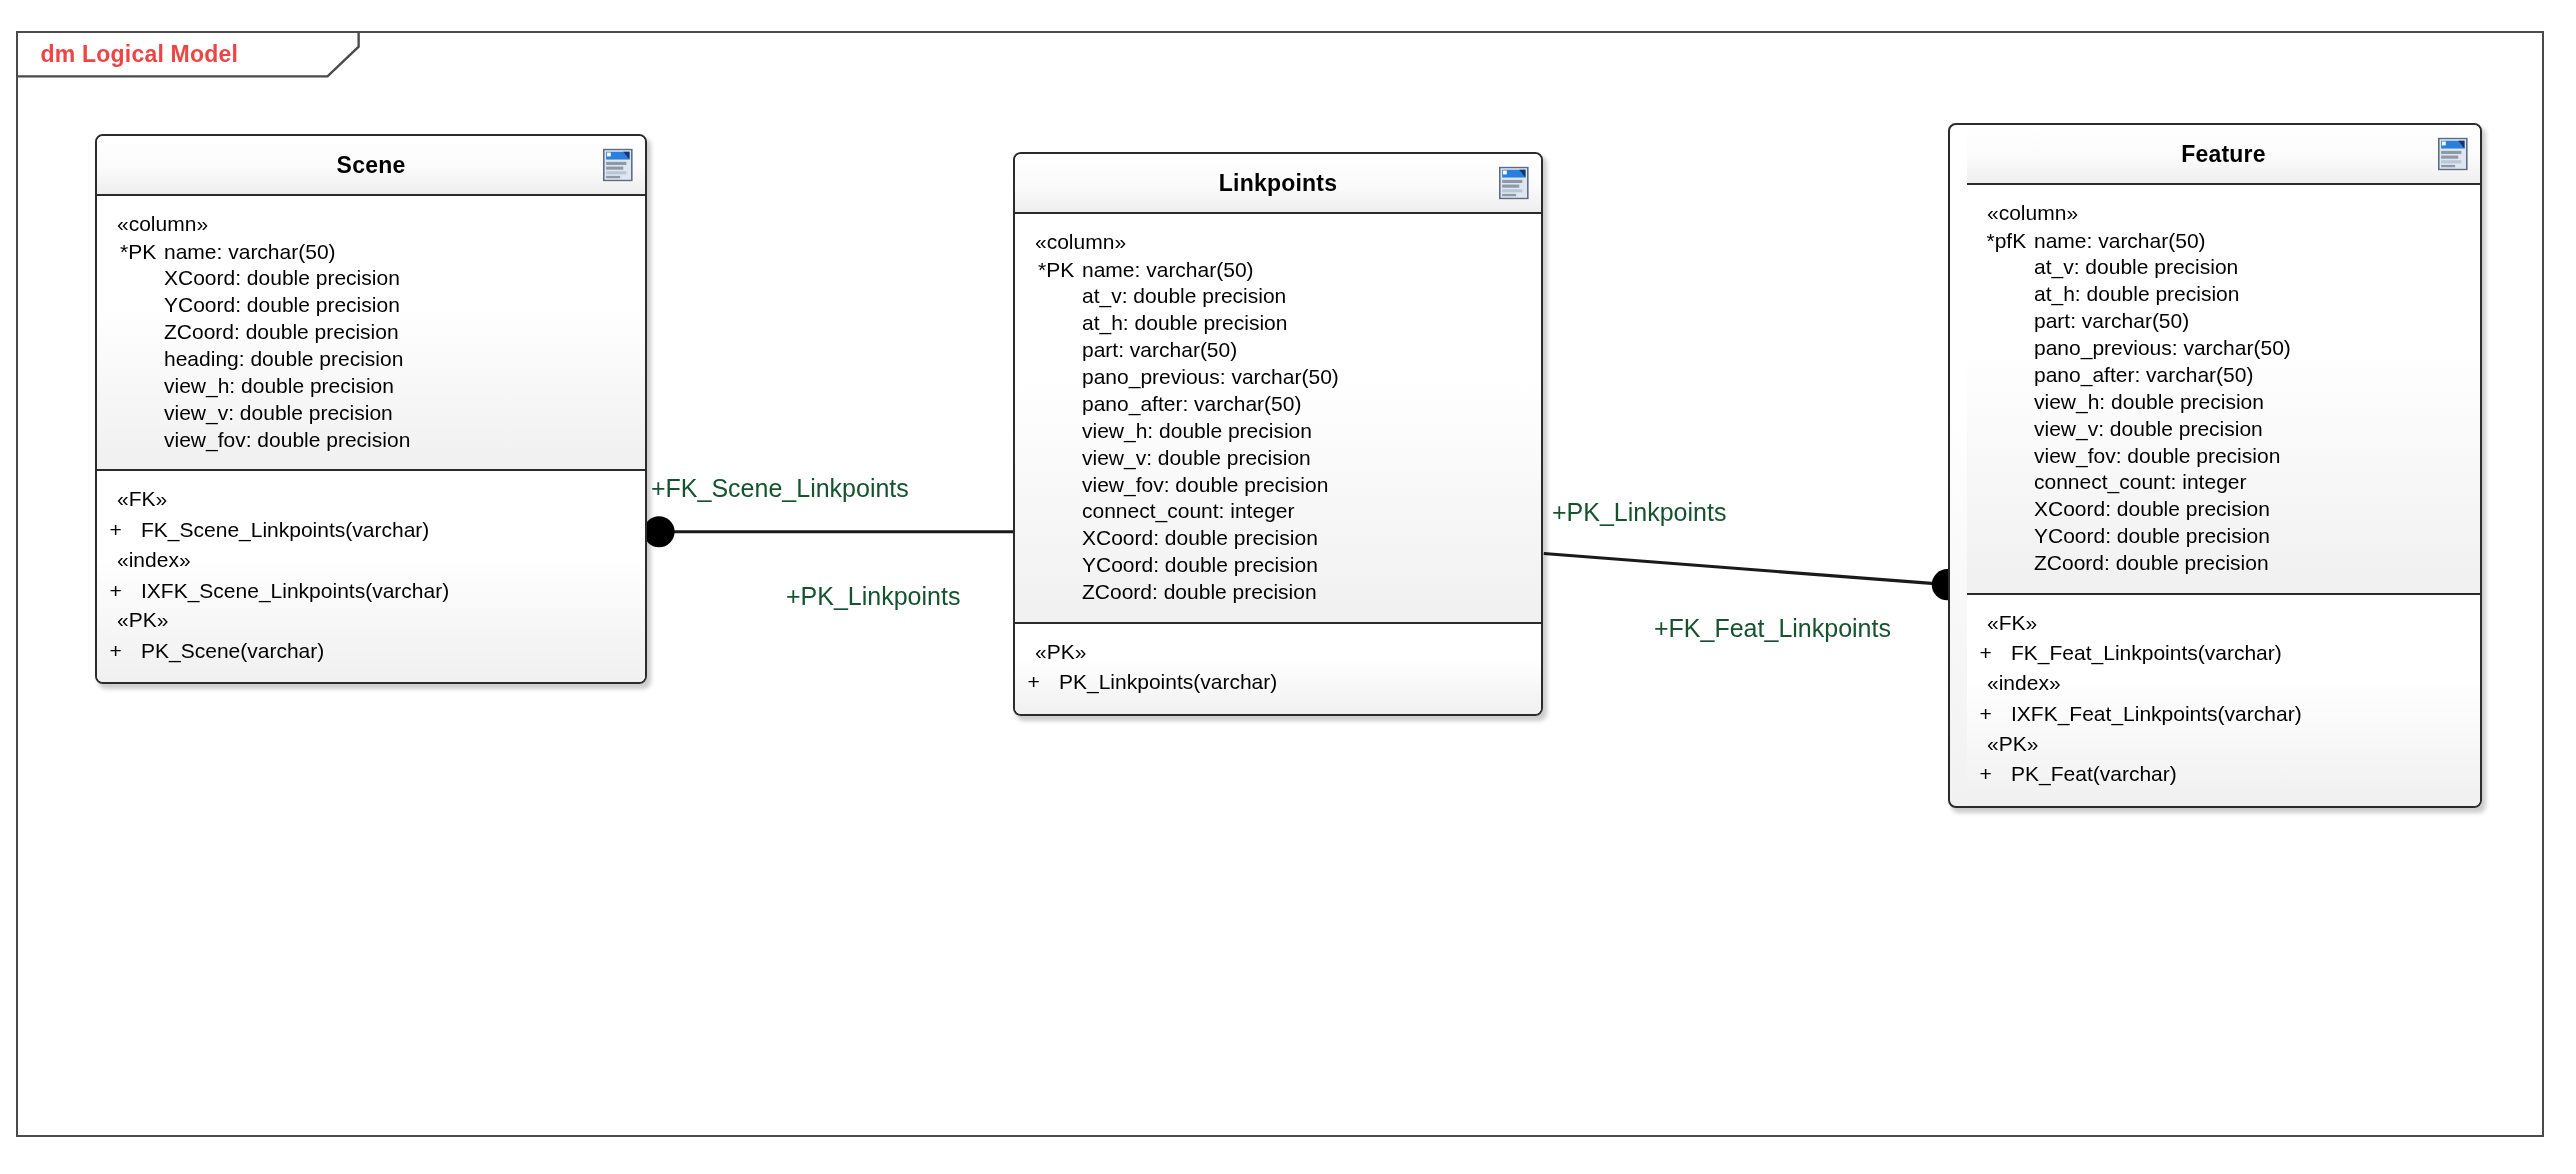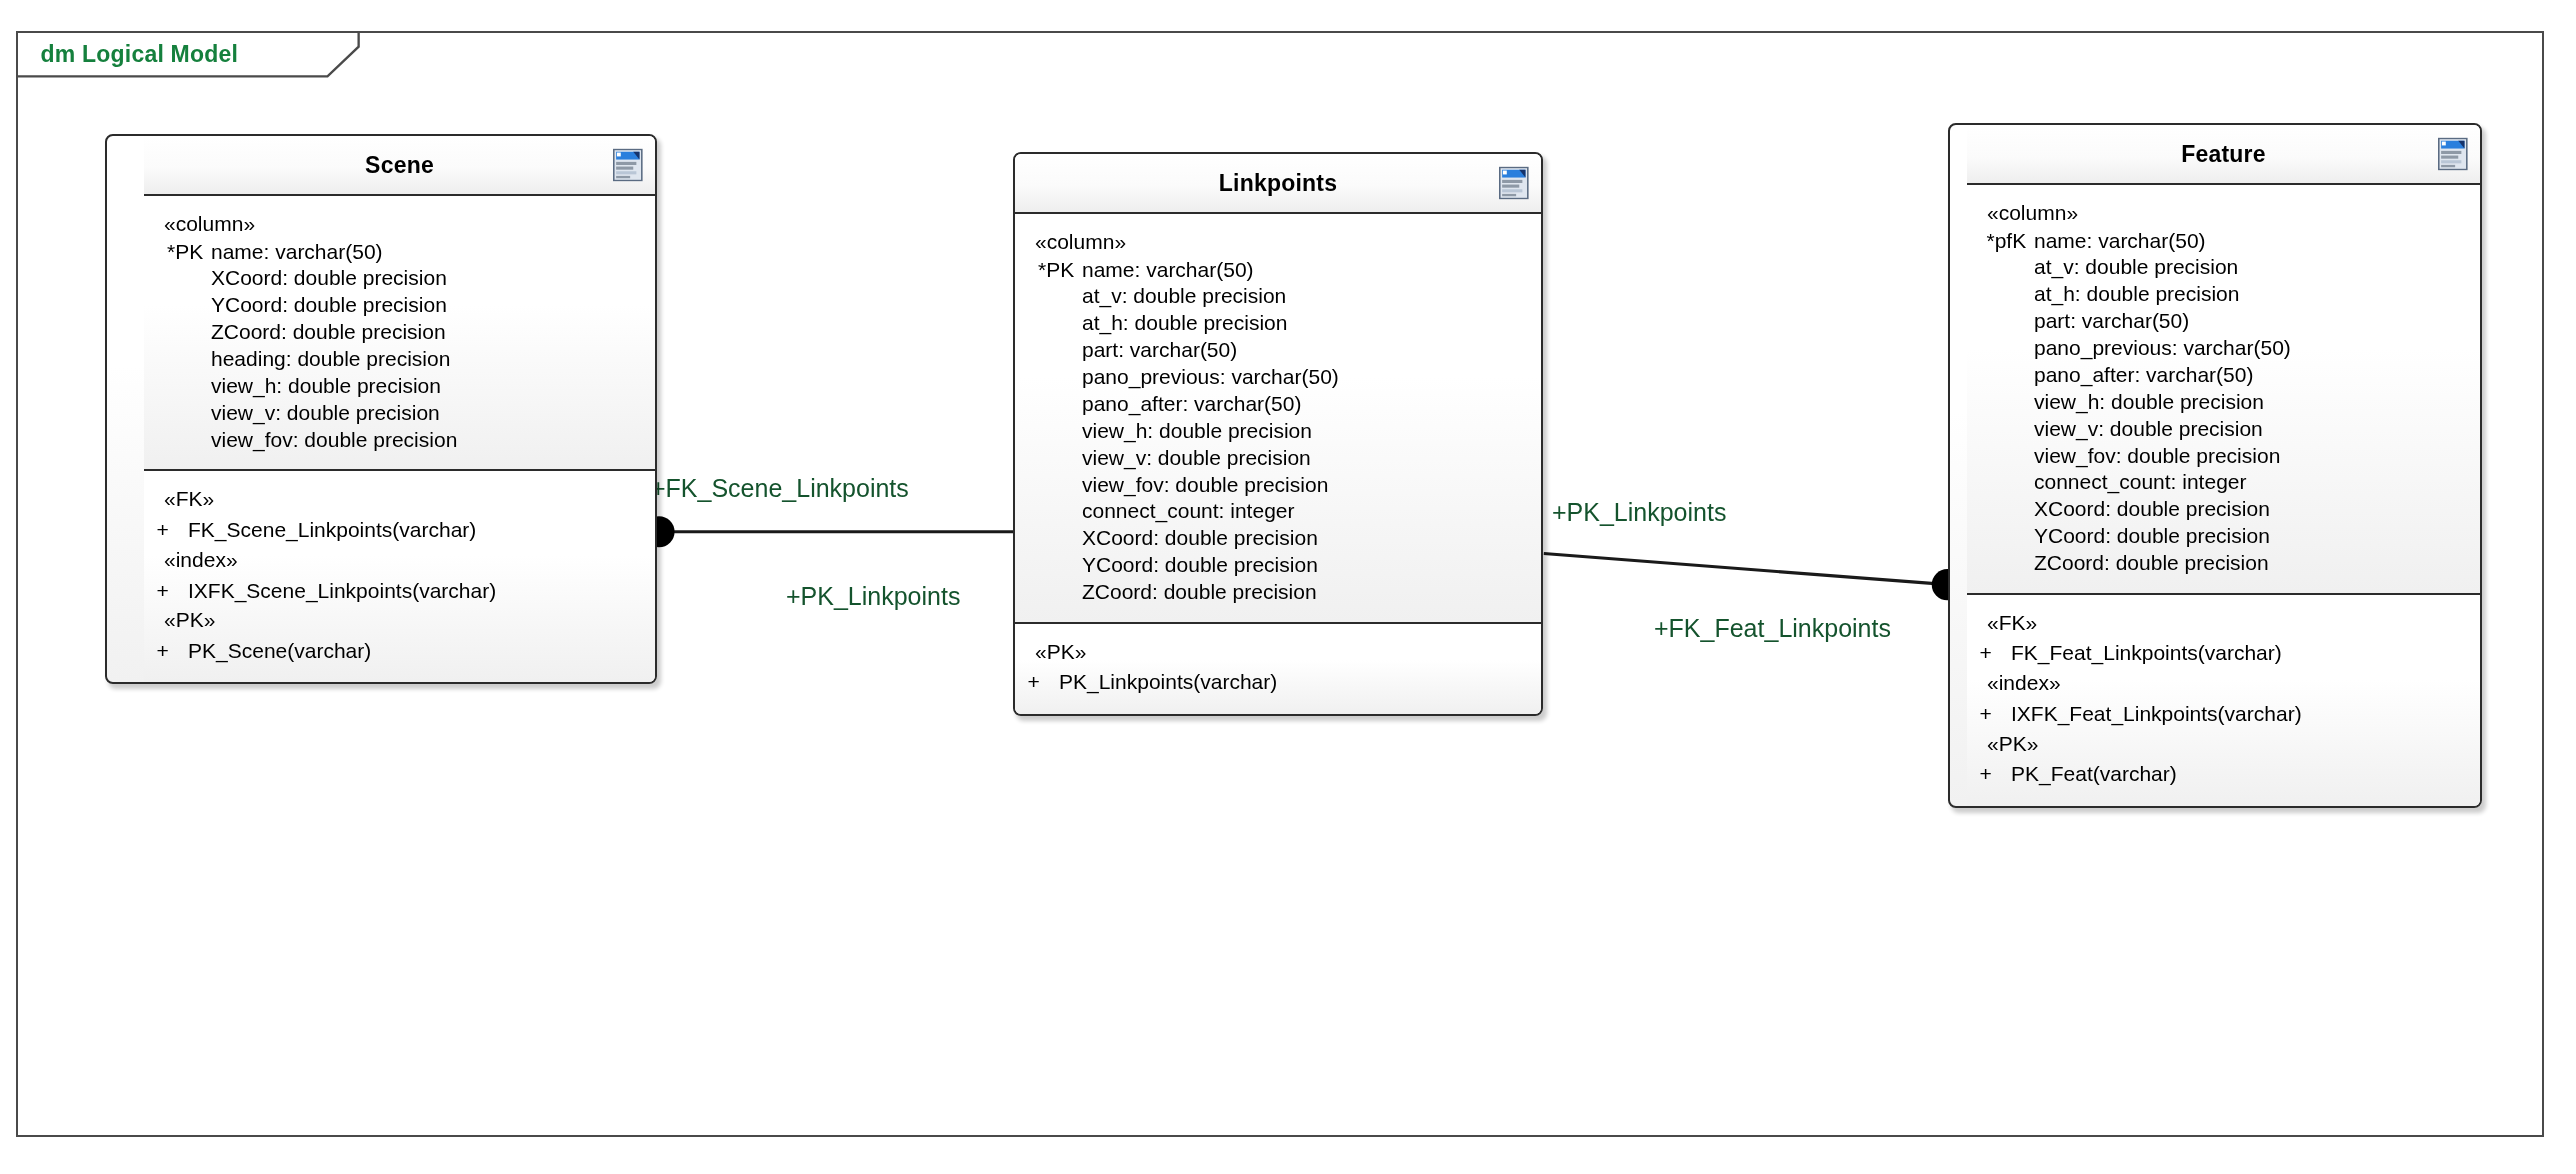--- a/index.html
+++ b/index.html
@@ -46,21 +46,21 @@
     position: relative;
     height: 44px;
     display: flex;
     align-items: center;
     padding: 0 7.8px 0 23px;
     box-sizing: border-box;
   }
   .frame-tab-label {
     font-size: 23px;
     font-weight: bold;
-    color: #15803d;
+    color: #ef4444;
     white-space: nowrap;
     letter-spacing: 0.2px;
   }
   .frame-tab-notch {
     position: absolute;
     left: 15.6px;
     top: 31px;
     width: 366px;
     height: 47px;
     pointer-events: none;
@@ -193,21 +193,21 @@
       <line x1="1985" y1="712" x2="2505" y2="752" stroke="#1a1a1a" stroke-width="4"></line>
       <circle cx="2504" cy="752" r="20" fill="#000000"></circle>
     </g>
   </svg>
 
   <div class="assoc-label" style="left:651px; top:474px;">+FK_Scene_Linkpoints</div>
   <div class="assoc-label" style="left:786px; top:582px;">+PK_Linkpoints</div>
   <div class="assoc-label" style="left:1552px; top:498px;">+PK_Linkpoints</div>
   <div class="assoc-label" style="left:1654px; top:614px;">+FK_Feat_Linkpoints</div>
 
-  <div class="entity" id="ent-scene" style="left:105px; top:134px; width:552px;padding-left:37px;">
+  <div class="entity" id="ent-scene" style="left:95px; top:134px; width:552px;">
     <div class="entity-header">
       <span class="entity-title">Scene</span>
       <span class="entity-icon">
         <svg viewBox="0 0 38 42" width="29.6" height="33">
           <rect x="1" y="1" width="36" height="40" fill="#dfe6ef" stroke="#5a6b82" stroke-width="2"></rect>
           <rect x="4" y="4" width="30" height="10" fill="#2a7fdd"></rect>
           <rect x="5" y="5" width="5" height="5" fill="#ffffff"></rect>
           <polygon points="26,4 34,4 34,14" fill="#16336b"></polygon>
           <rect x="4" y="17" width="26" height="4" fill="#8e99a6"></rect>
           <rect x="4" y="23" width="22" height="4" fill="#8e99a6"></rect>

